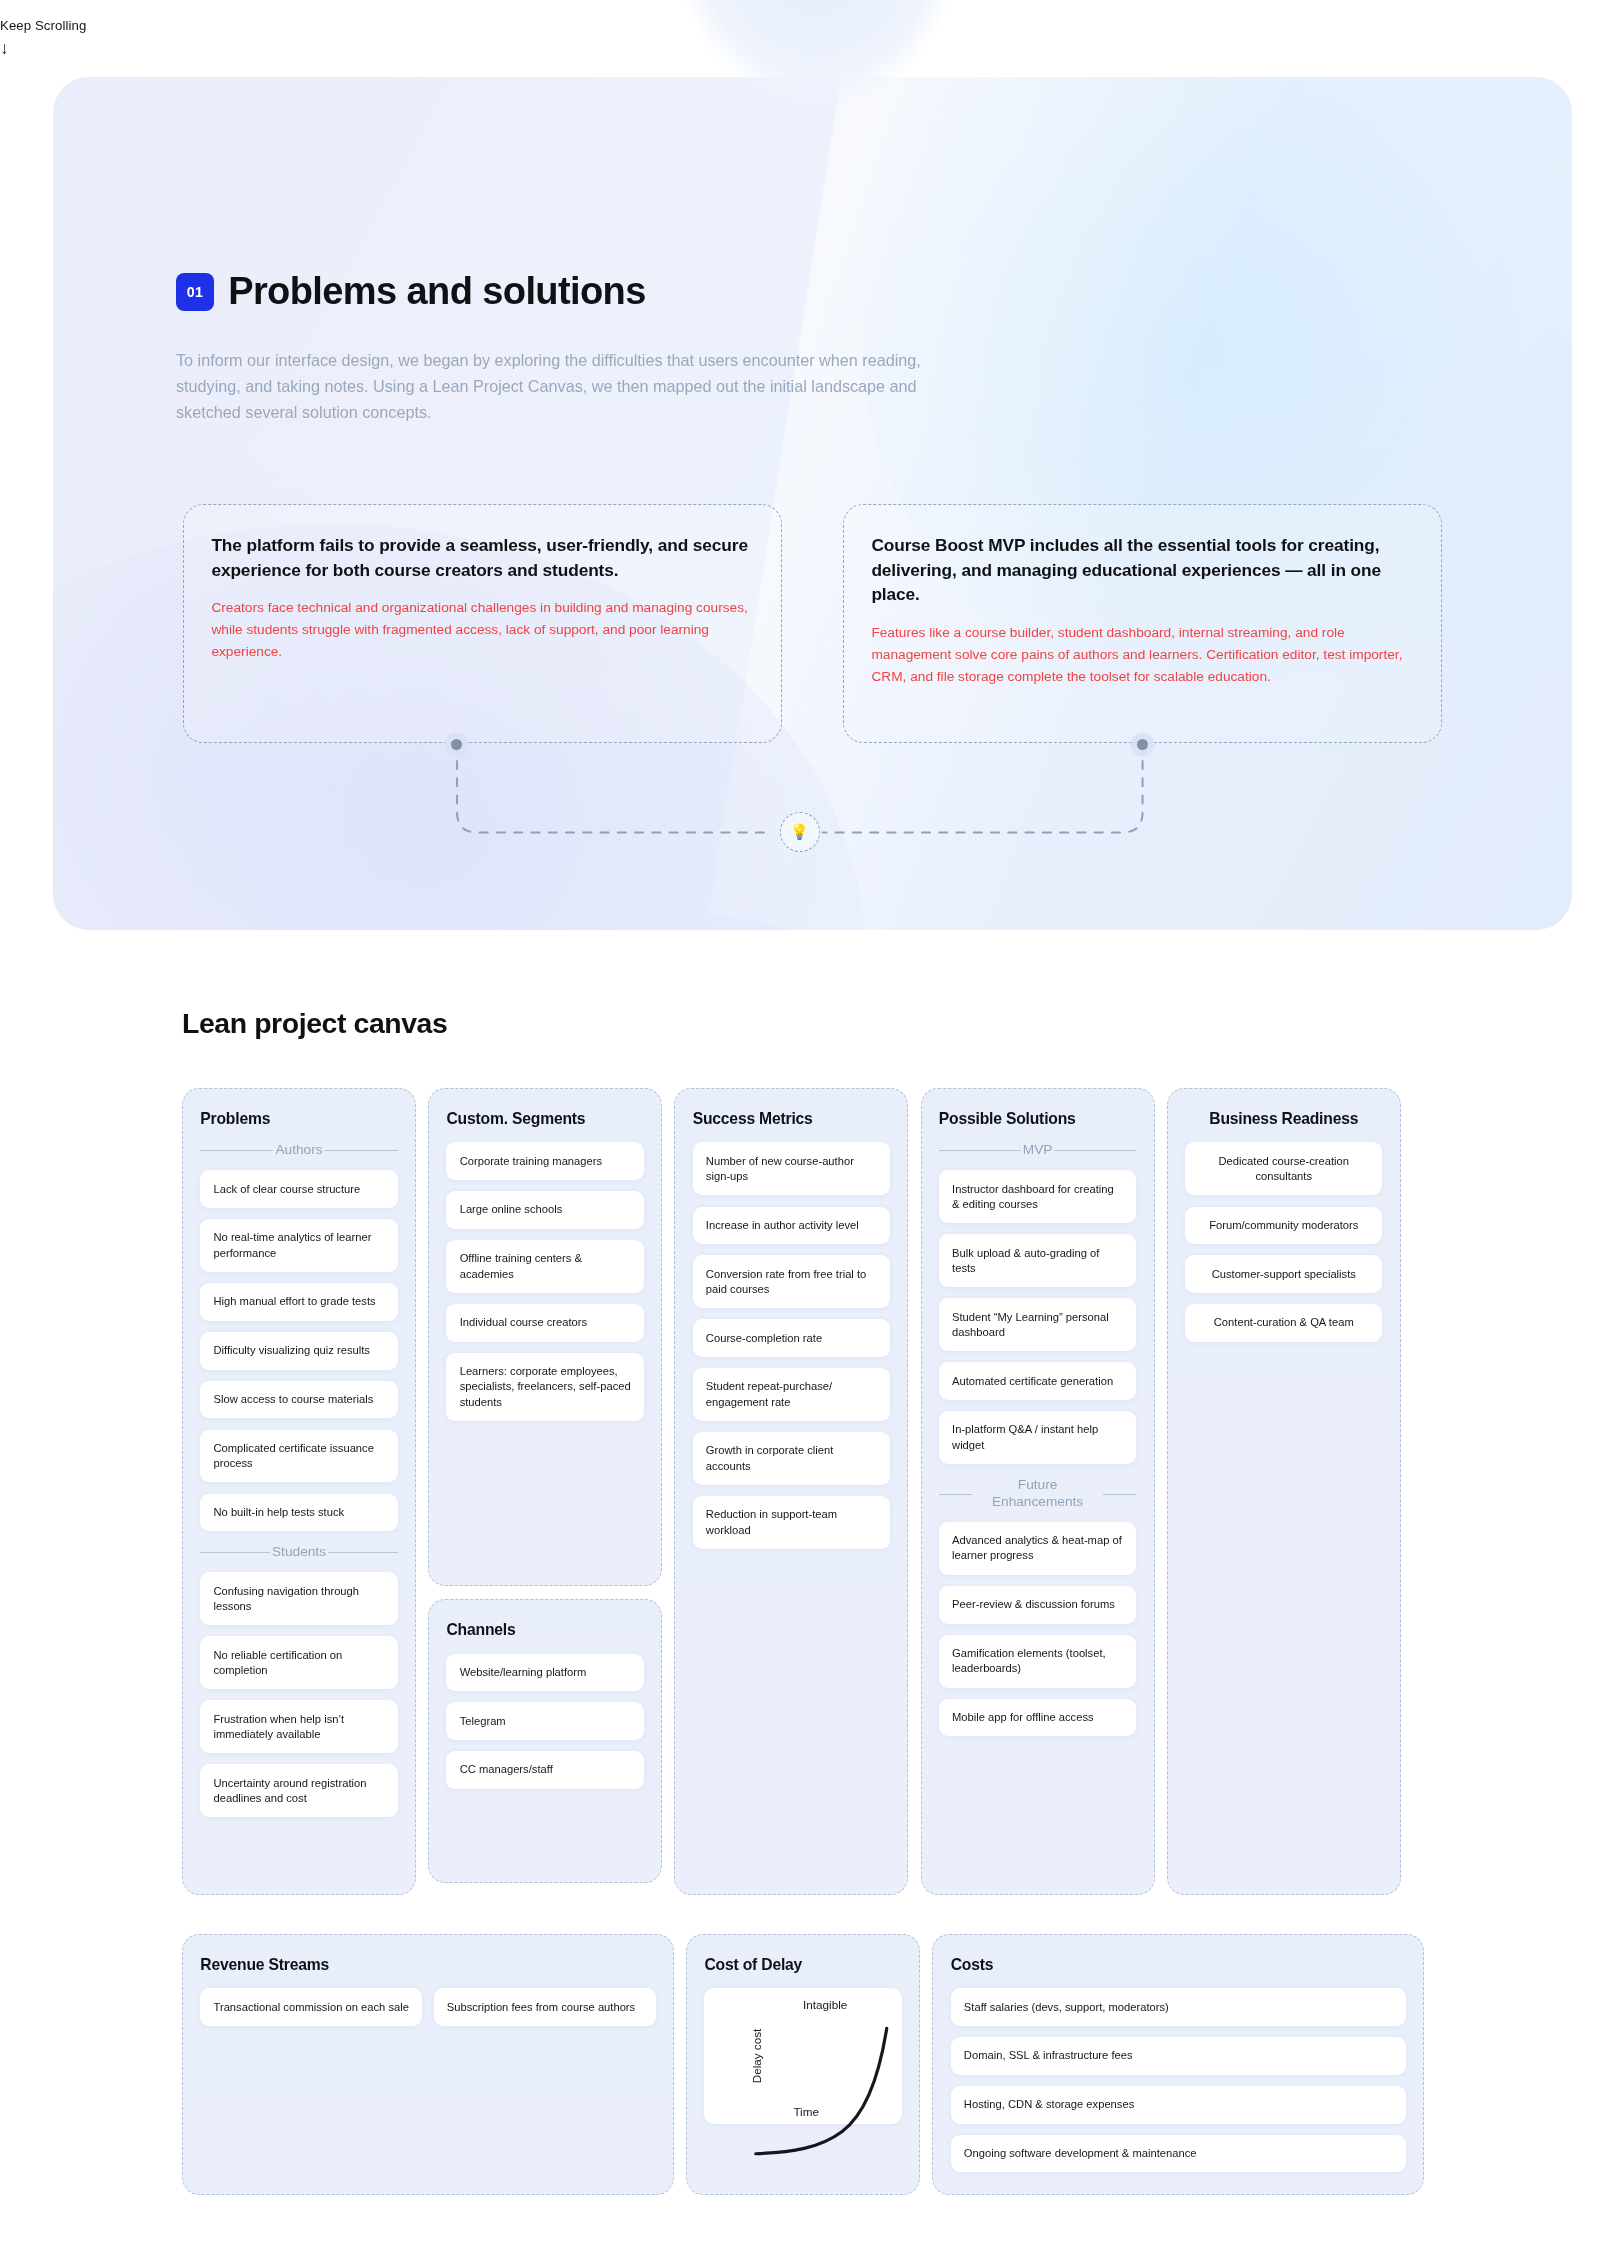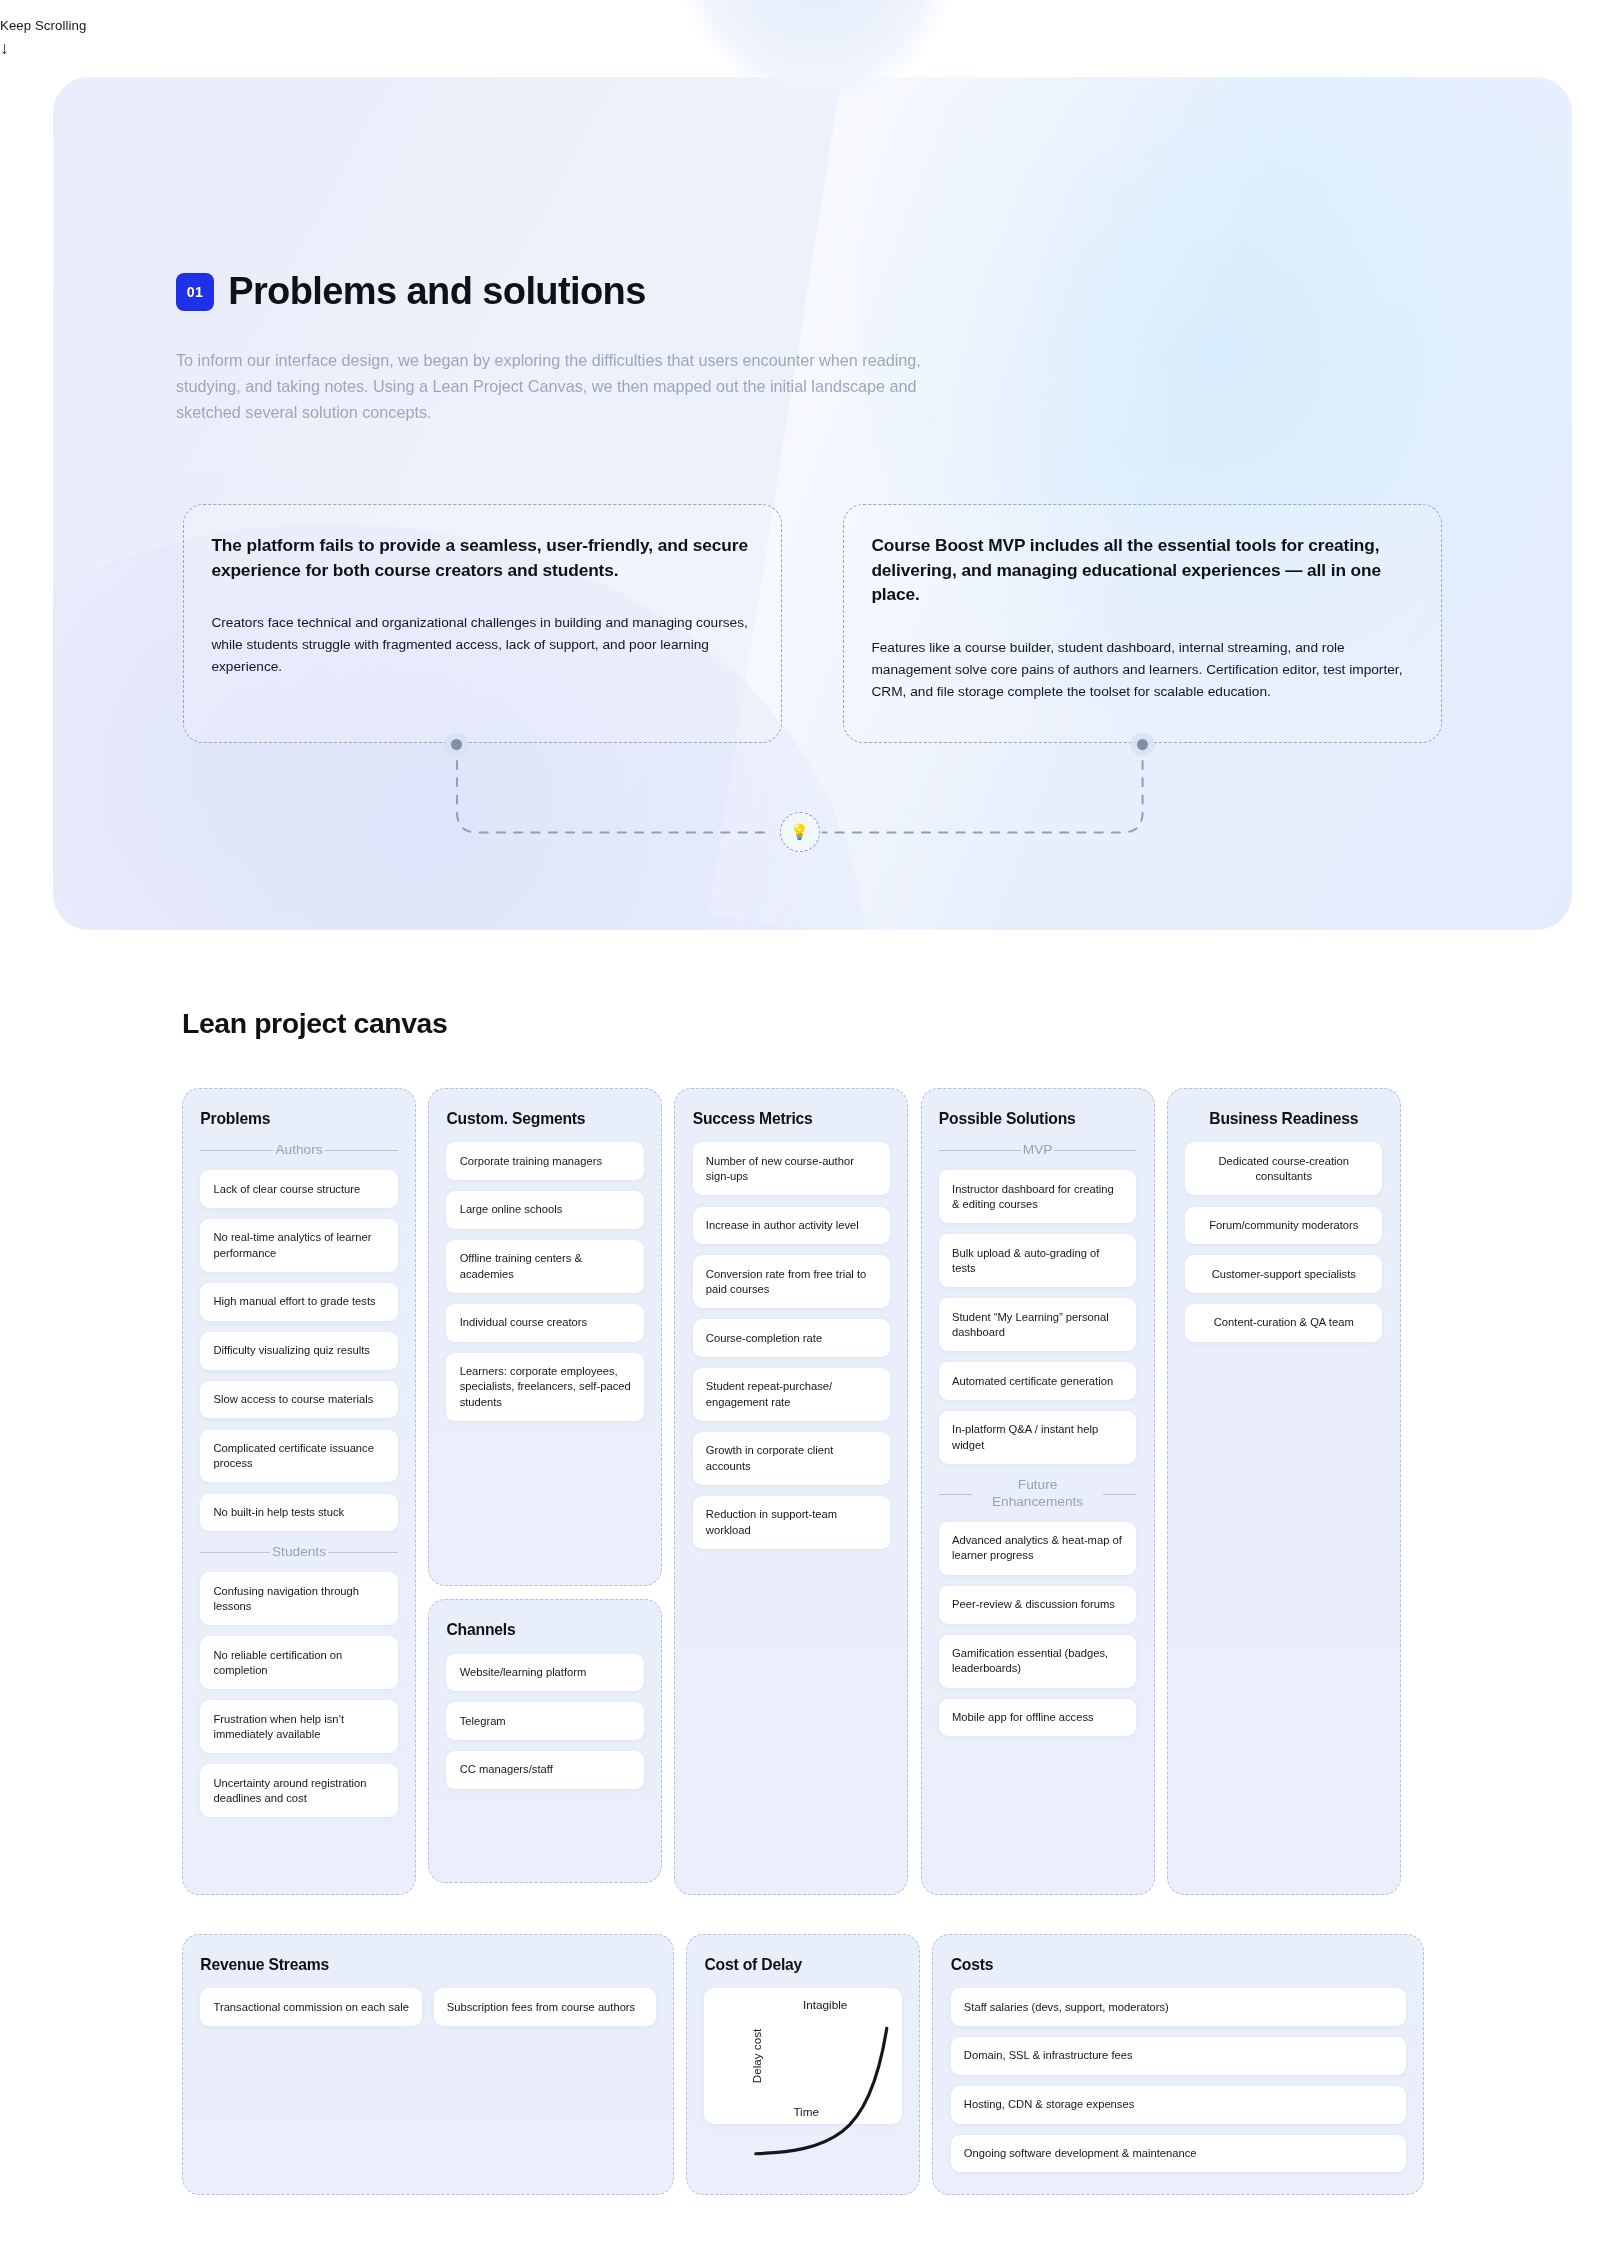--- a/index.html
+++ b/index.html
@@ -96,22 +96,22 @@
     border: 1.5px dashed #96a7bd;
     border-radius: 20.3px;
     padding: 28.4px 27.4px 25.4px 27.4px;
     background: rgba(255,255,255,.16);
   }
   .insight-title {
     font-size: 17.3px; line-height: 1.42; font-weight: 700; color: #101114;
     letter-spacing: -0.1px;
   }
   .insight-body {
-    margin-top: 30px;
-    font-size: 13.7px; line-height: 1.6; color: #0f172a;
+    margin-top: 15px;
+    font-size: 13.7px; line-height: 1.6; color: #ef4444;
   }
 
   
   .connector { position: absolute; left: 0; top: 0; width: 1625px; height: 930px; z-index: 3; pointer-events: none; }
   .bulb {
     position: absolute; z-index: 4;
     left: 780px; top: 812px;
     width: 40px; height: 40px; border-radius: 50%;
     border: 1.5px dashed #8fa0b8;
     background: #f2f6fd;
@@ -330,21 +330,21 @@
       <div class="card">Student “My Learning” personal dashboard</div>
       <div class="card">Automated certificate generation</div>
       <div class="card">In-platform Q&amp;A / instant help widget</div>
       <div class="divider" style="margin-top:13.2px;">
         <span class="line"></span>
         <span class="dtext">Future Enhancements</span>
         <span class="line"></span>
       </div>
       <div class="card">Advanced analytics &amp; heat-map of learner progress</div>
       <div class="card">Peer-review &amp; discussion forums</div>
-      <div class="card">Gamification essential (badges, leaderboards)</div>
+      <div class="card">Gamification elements (toolset, leaderboards)</div>
       <div class="card">Mobile app for offline access</div>
     </div>
   </div>
 
   <div class="col">
     <div class="panel readiness">
       <div class="panel-title">Business Readiness</div>
       <div class="card">Dedicated course-creation consultants</div>
       <div class="card">Forum/community moderators</div>
       <div class="card">Customer-support specialists</div>

